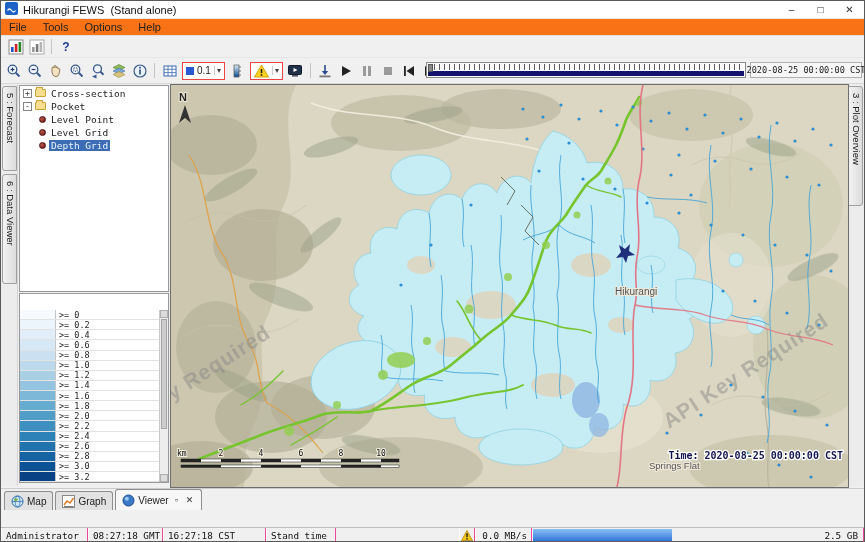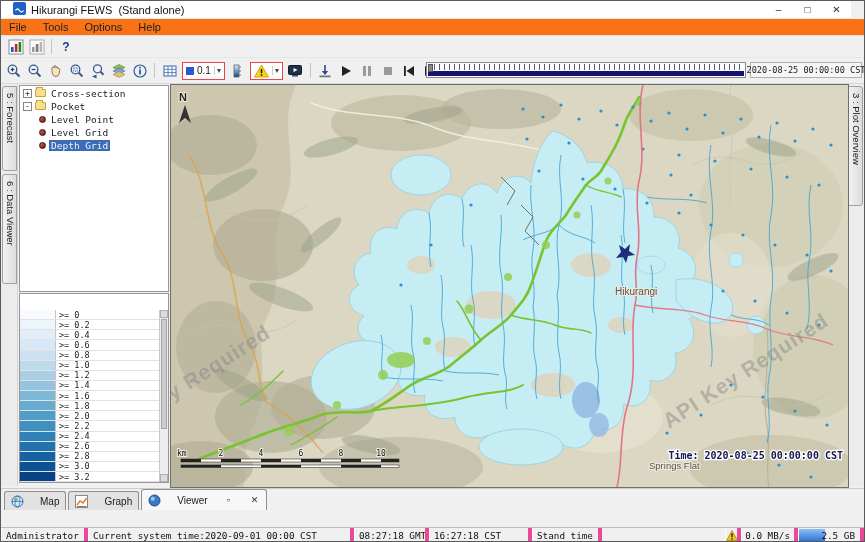--- a/index.html
+++ b/index.html
@@ -1,22 +1,22 @@
 <!DOCTYPE html>
 <html><head>
 <meta charset="utf-8">
 <style>
   html,body{margin:0;padding:0;background:#888;}
   *{box-sizing:border-box;}
   .app{position:relative;width:865px;height:542px;background:#f0f0f0;
        font-family:"Liberation Sans",sans-serif;font-size:11px;color:#222;
        overflow:hidden;border:1px solid #5a5a5a;}
   
-  .titlebar{position:absolute;top:0;left:0;right:13px;height:18px;background:#ffffff;
-            display:flex;align-items:center;padding-left:12px;border-bottom:1px solid #e8e8e8;}
+  .titlebar{position:absolute;top:0;left:0;right:0;height:18px;background:#ffffff;
+            display:flex;align-items:center;padding-left:4px;border-bottom:1px solid #e8e8e8;}
   .title-text{margin-left:5px;font-size:11px;color:#111;white-space:pre;}
   .wincontrols{position:absolute;right:0;top:0;height:17px;display:flex;}
   .winbtn{width:29px;text-align:center;line-height:17px;font-size:10px;color:#333;}
   
   .menubar{position:absolute;top:18px;left:0;right:0;height:17px;background:#f97316;
            display:flex;align-items:center;border-bottom:1px solid #e2e2e2;}
   .menu-item{padding:0 8px;font-size:11px;}
   
   .toolbar1{position:absolute;top:35px;left:0;right:0;height:22px;background:#f0f0f0;
             display:flex;align-items:center;padding-left:4px;border-bottom:1px solid #e6e6e6;}
@@ -80,32 +80,32 @@
   .place{font-family:"Liberation Sans",sans-serif;font-size:10px;fill:#555;paint-order:stroke;stroke:#efe9da;stroke-width:2px;}
   .place2{font-family:"Liberation Sans",sans-serif;font-size:9.5px;fill:#555;paint-order:stroke;stroke:#efe9da;stroke-width:2px;}
   .maptext{font-family:"DejaVu Sans Mono",monospace;font-size:8px;fill:#111;paint-order:stroke;stroke:#f0ecdd;stroke-width:2px;}
   .timelabel{font-family:"DejaVu Sans Mono",monospace;font-size:10px;font-weight:bold;fill:#141450;
              paint-order:stroke;stroke:#ffffff;stroke-width:2.5px;}
   .northlabel{font-family:"Liberation Sans",sans-serif;font-size:11px;font-weight:bold;fill:#222;
               paint-order:stroke;stroke:#efe9da;stroke-width:2px;}
   
   .bottom-tabs{position:absolute;left:0;top:487px;right:0;height:22px;background:#f0f0f0;
                border-top:1px solid #cccccc;display:flex;align-items:flex-end;padding-left:3px;gap:2px;}
-  .btab{height:19px;display:flex;align-items:center;gap:16px;padding:0 6px;border:1px solid #8f8f8f;
+  .btab{height:19px;display:flex;align-items:center;gap:3px;padding:0 6px;border:1px solid #8f8f8f;
         border-bottom:none;border-radius:3px 3px 0 0;background:#e2e2e2;font-size:10px;}
   .btab.active{background:#f7f7f7;height:21px;}
   .tabctl{font-size:9px;width:10px;text-align:center;color:#333;line-height:10px;}
   
   .logs-row{position:absolute;left:0;top:509px;right:0;height:17px;background:#f0f0f0;
             display:flex;align-items:center;padding-left:3px;border-top:1px solid #e0e0e0;}
   .logs-btn{height:14px;padding:0 7px;border:1px solid #8f8f8f;background:linear-gradient(#f8f8f8,#e2e2e2);
             font-size:9.5px;border-radius:2px;display:flex;align-items:center;}
   .statusbar{position:absolute;left:0;top:526px;right:0;height:16px;background:#f0f0f0;border-top:1px solid #bdbdbd;
              display:flex;font-family:"DejaVu Sans Mono",monospace;font-size:9.3px;color:#111;}
-  .scell{border-right:4px solid #ec4899;border-left:1px solid #fdfdfd;display:flex;align-items:center;
+  .scell{border-right:1px solid #ec4899;border-left:1px solid #fdfdfd;display:flex;align-items:center;
          padding:0 4px;white-space:nowrap;overflow:hidden;flex:0 0 auto;}
   .scell.right{justify-content:flex-end;}
   .mem{position:relative;flex:1 1 auto;}
   .mem-fill{position:absolute;left:0;top:1px;bottom:1px;width:42%;background:linear-gradient(180deg,#8cc0f5,#2a6fd4);}
   .mem-text{position:absolute;right:5px;top:0;line-height:15px;}
 </style>
 </head>
 <body>
 
 <div class="app">
@@ -656,21 +656,20 @@
         </svg>
       <span>Viewer</span>
       <span class="tabctl">▫</span>
       <span class="tabctl">✕</span>
     </div>
   </div>
 
 
   <div class="statusbar">
     <div class="scell" style="width:87px;">Administrator</div>
-    <div class="scell" style="width:266px;">Current system time:2020-09-01 00:00 CST</div>
     <div class="scell" style="width:75px;">08:27:18 GMT</div>
     <div class="scell" style="width:103px;">16:27:18 CST</div>
     <div class="scell" style="width:70px;">Stand time</div>
     <div class="scell" style="width:123px;margin-top:40px;">-35.657 , 174.199</div>
     <div class="scell" style="width:16px;justify-content:center;padding:0;">
       <svg width="12" height="11">
           <polygon points="6,0.5 11.5,10.5 0.5,10.5" fill="#f5c518" stroke="#b8860b" stroke-width="0.8"></polygon>
           <rect x="5.3" y="3.2" width="1.4" height="4" fill="#222"></rect>
           <rect x="5.3" y="8.2" width="1.4" height="1.4" fill="#222"></rect>
         </svg>

